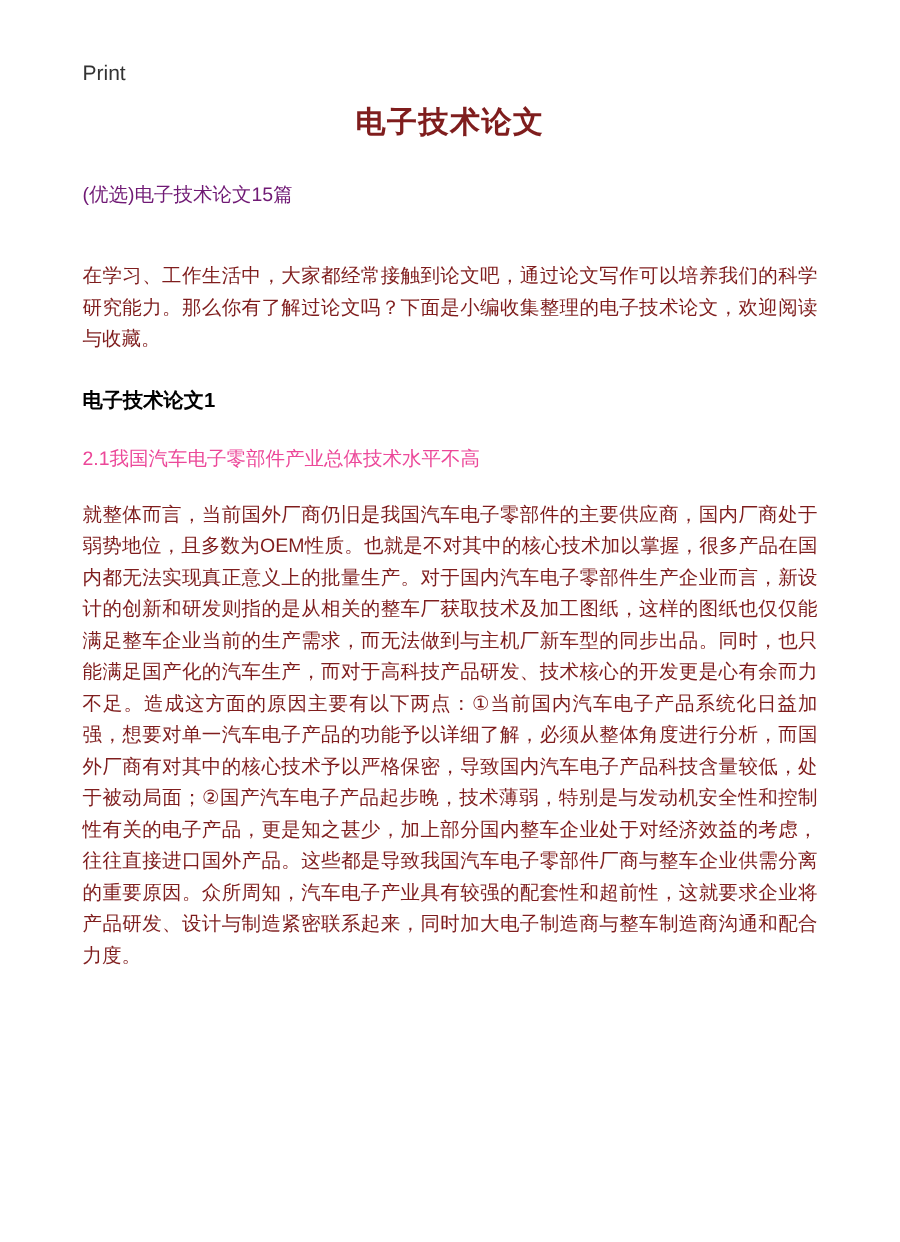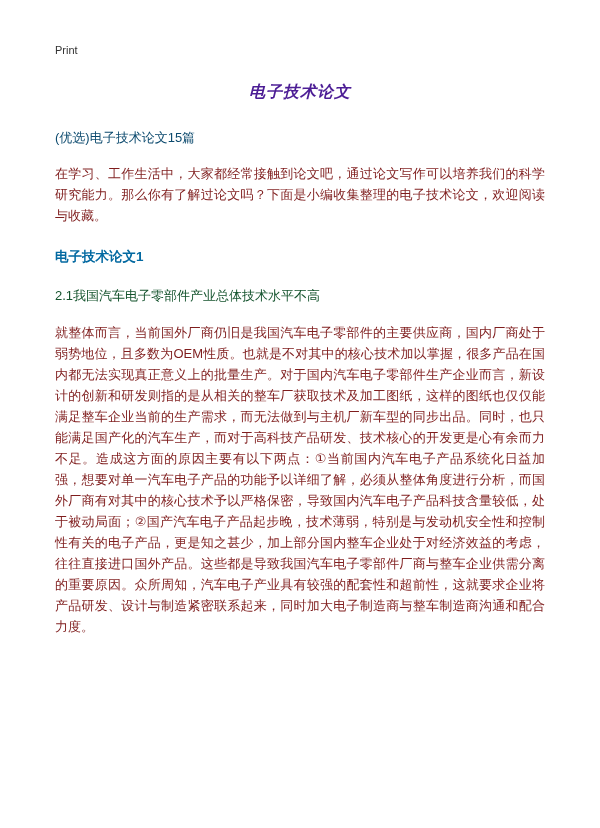--- a/index.html
+++ b/index.html
@@ -11,59 +11,58 @@
     font-family: "Liberation Sans", "DejaVu Sans", sans-serif;
     color: #2e2e2e;
   }
   .page {
     width: 600px;
     min-height: 828px;
     background: #ffffff;
     padding: 40px 55px 36px 55px;
   }
   .print-label {
-    font-size: 11px;
+    font-size: 14px;
     color: #333333;
-    margin-bottom: 26px;
+    margin-bottom: 12px;
     cursor: pointer;
     display: inline-block;
   }
   .doc-title {
     text-align: center;
-    font-size: 16px;
+    font-size: 20px;
     font-weight: bold;
-    color: #4c1d95;
+    color: #7f1d1d;
     letter-spacing: 1px;
     margin-bottom: 24px;
-    font-style: italic;
   }
   .para {
     font-size: 13px;
     line-height: 21px;
     text-align: justify;
     color: #7f1d1d;
     margin-bottom: 15px;
   }
   .meta-line {
     font-size: 13px;
     line-height: 21px;
-    margin-bottom: 15px;
-    color: #0c4a6e;
+    margin-bottom: 33px;
+    color: #701a75;
   }
   .heading-bold {
     font-size: 13.5px;
     font-weight: bold;
-    color: #0369a1;
+    color: #000000;
     line-height: 21px;
     margin: 20px 0 16px 0;
   }
   .subheading {
     font-size: 13px;
     line-height: 21px;
-    color: #14532d;
+    color: #ec4899;
     margin: 18px 0 16px 0;
   }
 </style>
 </head>
 <body>
 
 <div class="page">
 
   <div class="print-label">Print</div>
 

